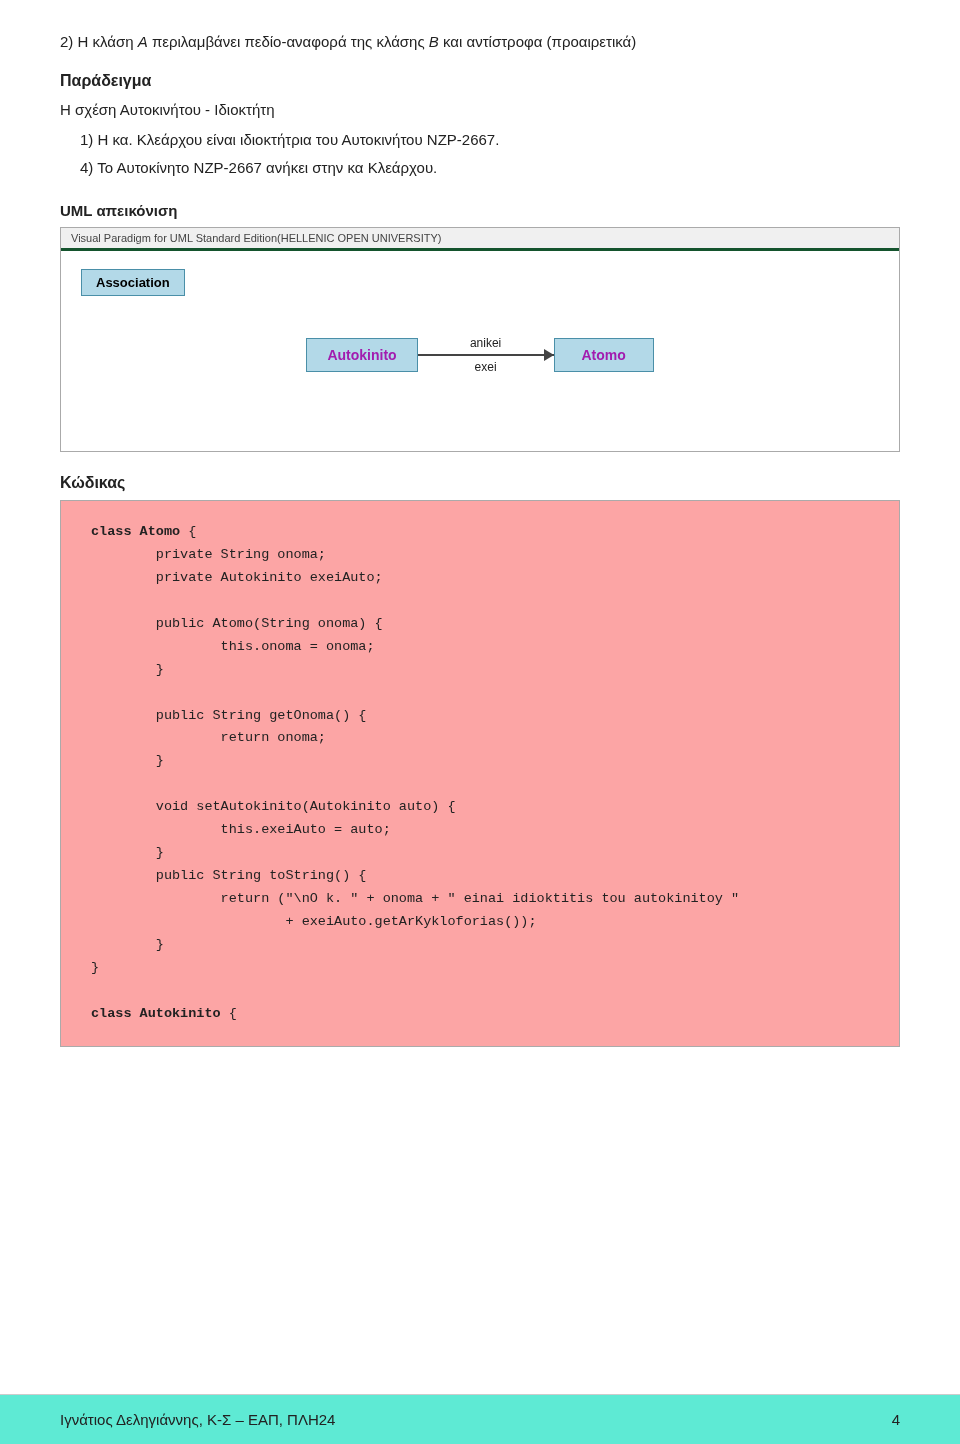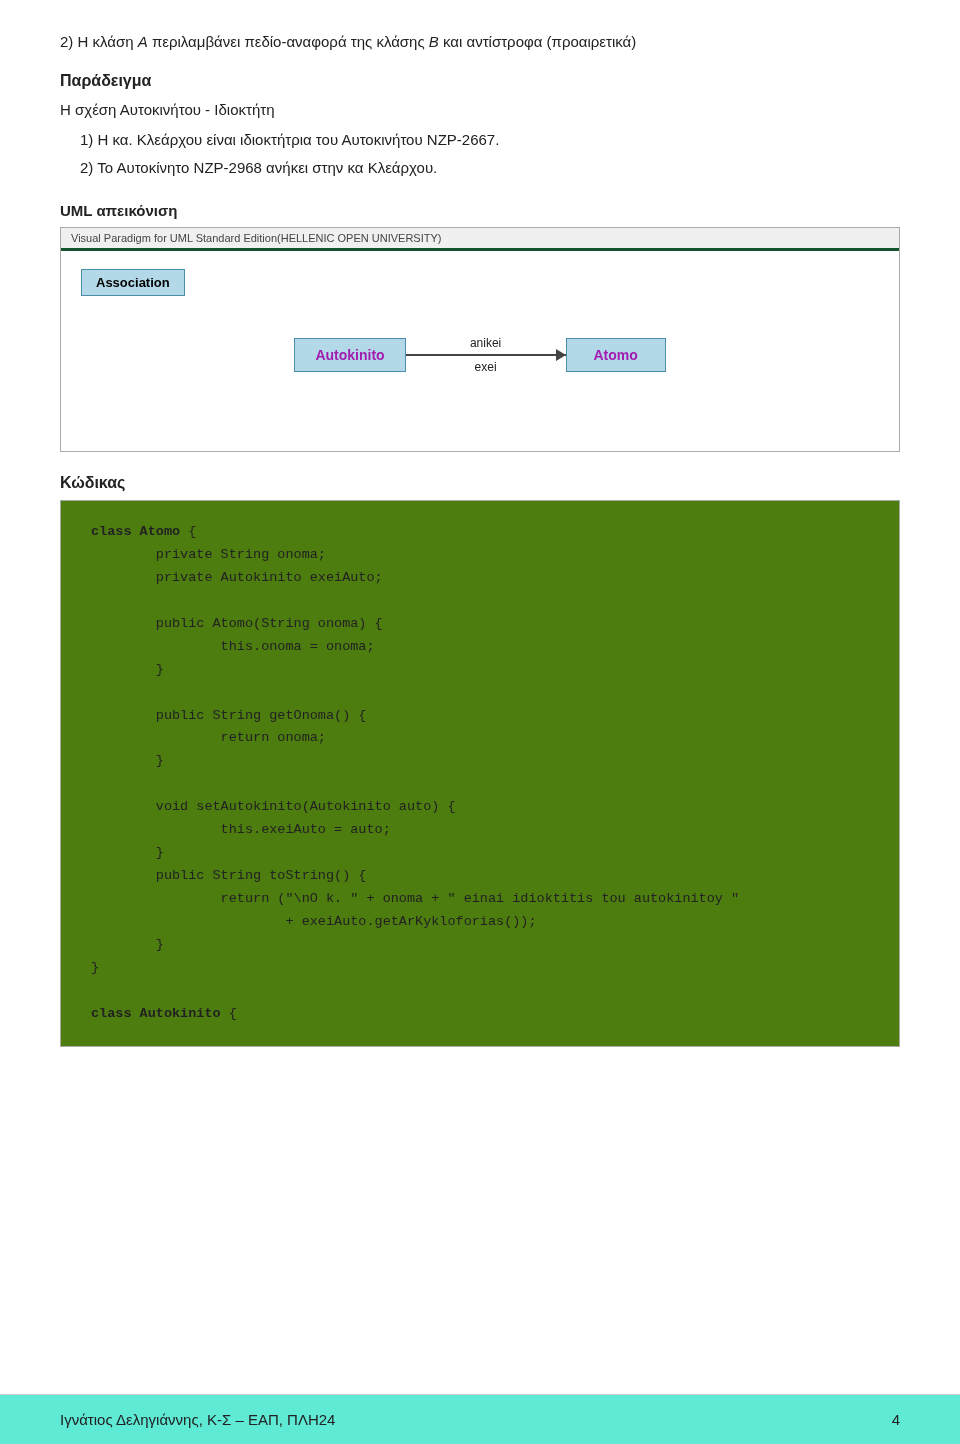--- a/index.html
+++ b/index.html
@@ -116,21 +116,21 @@
       color: #a21caf;
       text-align: center;
       min-width: 100px;
     }
 
     .uml-arrow-container {
       display: flex;
       flex-direction: column;
       align-items: center;
       justify-content: center;
-      width: 160px;
+      width: 136px;
       position: relative;
     }
 
     .uml-arrow-label-top {
       font-size: 12px;
       color: #222;
       margin-bottom: 4px;
     }
 
     .uml-arrow-line {
@@ -159,21 +159,21 @@
     
     .code-section-label {
       font-weight: bold;
       font-size: 16px;
       margin-top: 18px;
       margin-bottom: 8px;
     }
 
     .code-box {
       border: 1px solid #aaa;
-      background: #4d7c0f;
+      background: #fca5a5;
       padding: 20px 30px;
       font-family: 'Courier New', Courier, monospace;
       font-size: 13.5px;
       line-height: 1.7;
       margin-bottom: 10px;
     }
 
     .code-line {
       white-space: pre;
     }
@@ -214,21 +214,21 @@
   <p class="intro-text">
     <span>2)  Η κλάση </span><span style="font-style:italic;">Α</span><span> περιλαμβάνει πεδίο-αναφορά της κλάσης </span><span style="font-style:italic;">Β</span><span> και αντίστροφα (προαιρετικά)</span>
   </p>
 
   <p class="section-heading">Παράδειγμα</p>
 
   <p class="intro-text" style="margin-bottom:6px;">Η σχέση Αυτοκινήτου - Ιδιοκτήτη</p>
 
   <ul class="numbered-list">
     <li>1)  Η κα. Κλεάρχου είναι ιδιοκτήτρια του Αυτοκινήτου ΝΖΡ-2667.</li>
-    <li>2)  Το Αυτοκίνητο ΝΖΡ-2968 ανήκει στην κα Κλεάρχου.</li>
+    <li>4)  Το Αυτοκίνητο ΝΖΡ-2667 ανήκει στην κα Κλεάρχου.</li>
   </ul>
 
   <p class="uml-section-label">UML απεικόνιση</p>
 
   <div class="uml-diagram-container">
     <div class="uml-toolbar">
       <span class="uml-toolbar-text">Visual Paradigm for UML Standard Edition(HELLENIC OPEN UNIVERSITY)</span>
     </div>
     <div class="uml-diagram-body">
       

